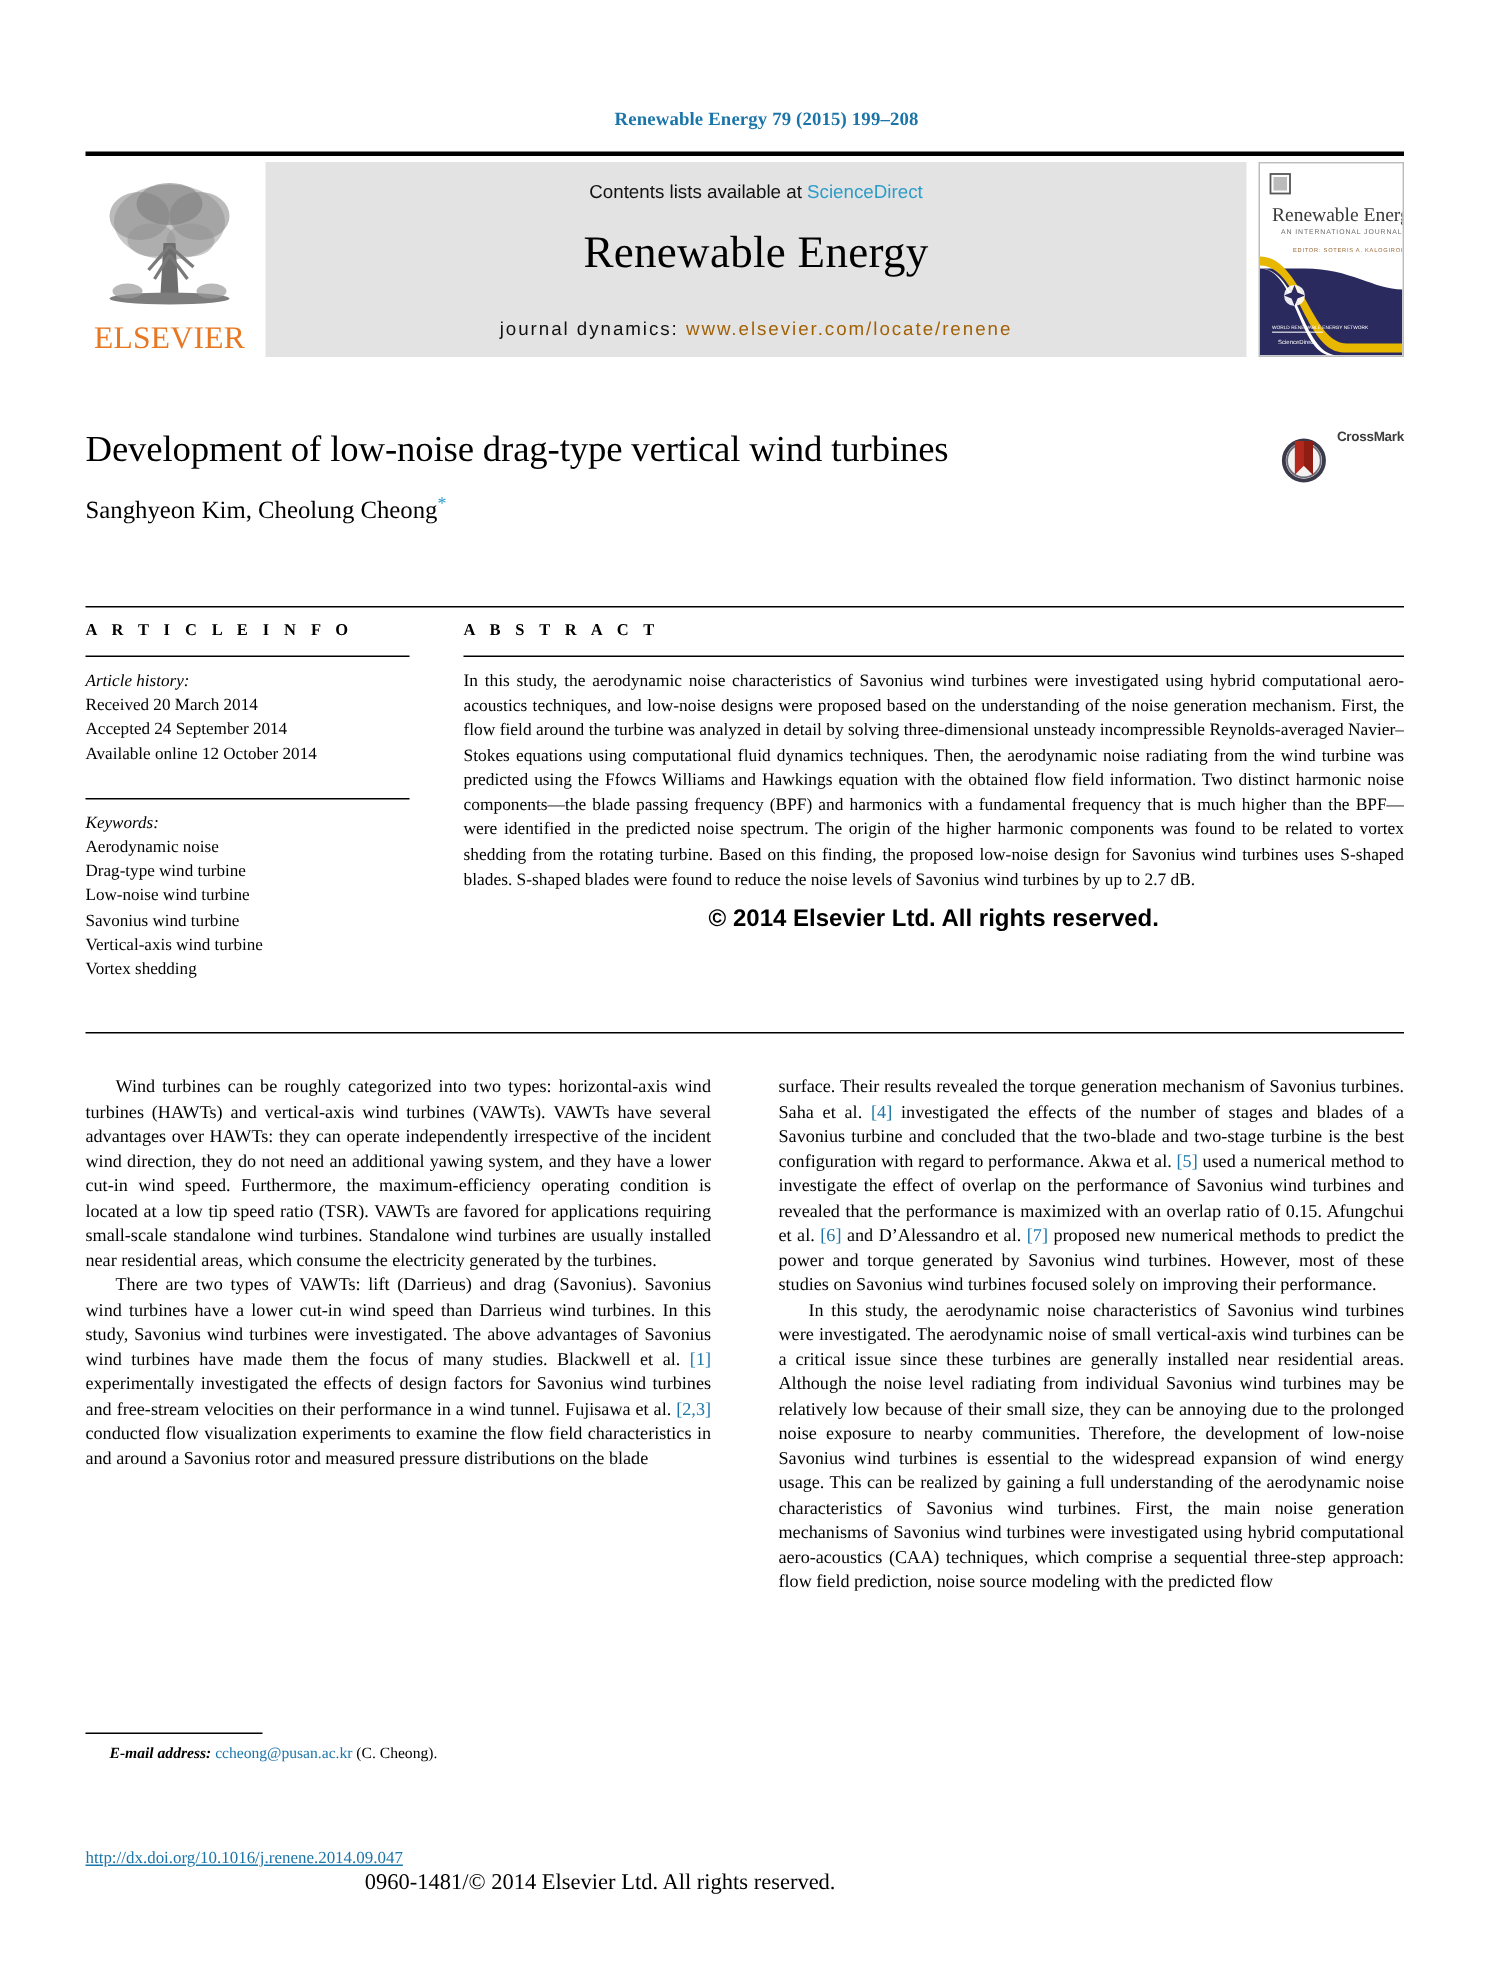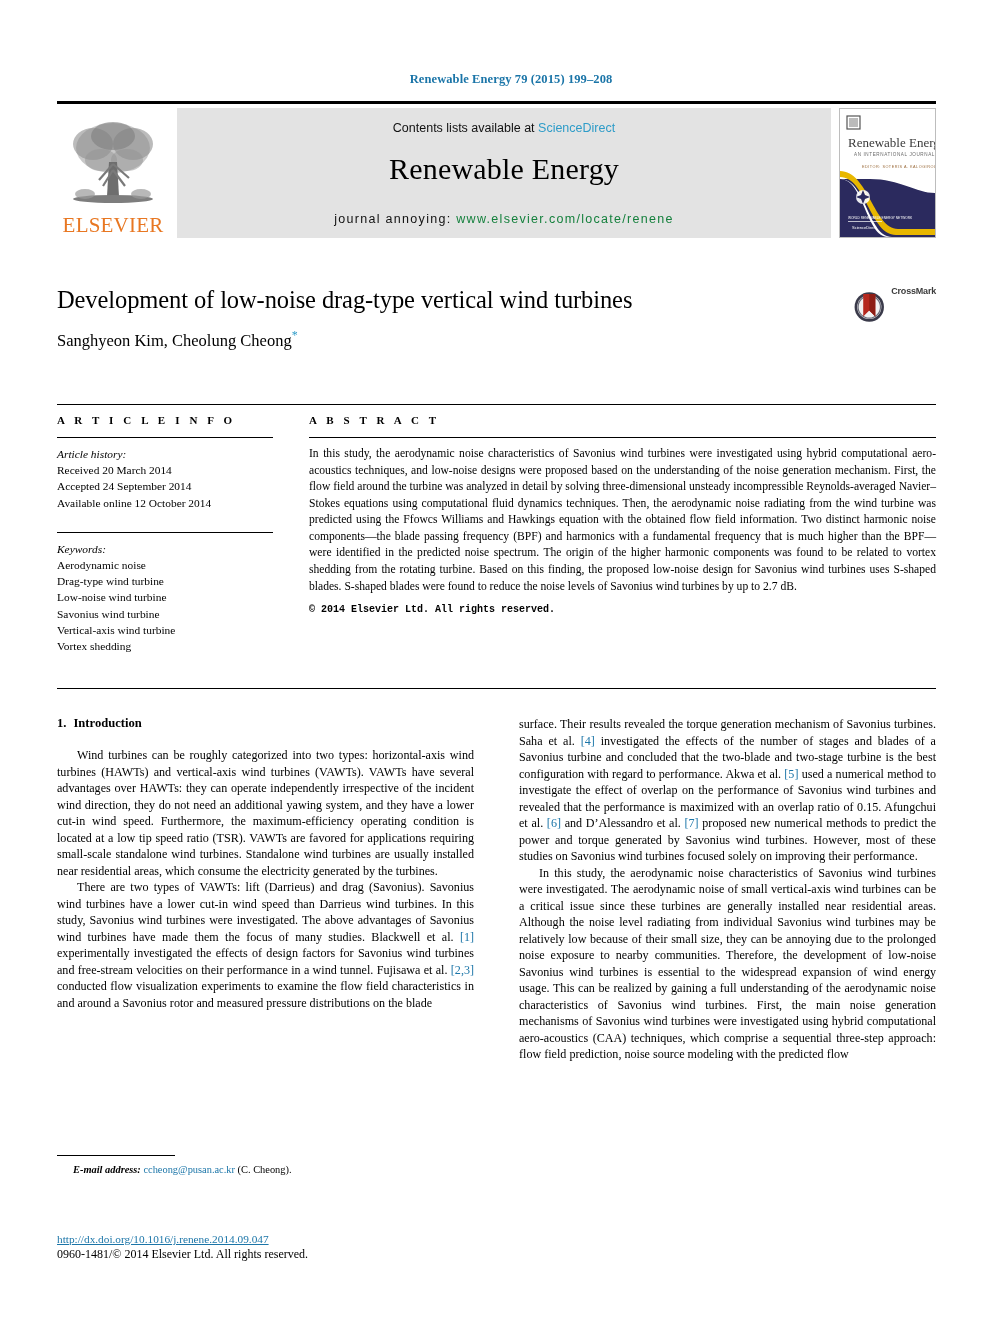--- a/index.html
+++ b/index.html
@@ -105,21 +105,21 @@
   }
   .homepage-line {
     position: absolute;
     bottom: 12px; left: 0; width: 100%;
     text-align: center;
     font-family: "Liberation Sans", sans-serif;
     font-size: 12.5px;
     color: #111;
     letter-spacing: 1.3px;
   }
-  .homepage-line .hp-url { color: #15803d; }
+  .homepage-line .hp-url { color: #a16207; }
 
   
   .cover-thumb {
     width: 97px;
     flex: 0 0 97px;
     border: 1px solid #bdbdbd;
     background: #ffffff;
     position: relative;
     overflow: hidden;
     box-sizing: border-box;
@@ -225,23 +225,23 @@
 
   .abstract-body {
     font-family: "Liberation Serif", serif;
     font-size: 11.6px;
     line-height: 1.43;
     text-align: justify;
     color: #000;
   }
   .copyright-line {
     margin-top: 9px;
-    text-align: left;
-    font-family: Liberation Mono, monospace;
-    font-size: 10px;
+    text-align: center;
+    font-family: Liberation Sans, sans-serif;
+    font-size: 16px;
     font-weight: bold;
   }
 
   .rule-bottom {
     position: absolute;
     left: 57px; top: 688px;
     width: 879px;
     border-top: 1.6px solid #000;
   }
 
@@ -309,23 +309,24 @@
   }
   .doi-link {
     font-family: "Liberation Serif", serif;
     font-size: 11.3px;
     color: #1b75a8;
     text-decoration: underline;
     display: block;
   }
   .issn-line {
     font-family: "Liberation Serif", serif;
-    font-size: 12px;
+    font-size: 15px;
     color: #000;
     margin-top: 2px;
+    text-align: right;
   }
 </style>
 </head>
 <body>
 
 <div class="page">
 
   <div class="running-head">Renewable Energy 79 (2015) 199–208</div>
 
   <div class="masthead">
@@ -349,21 +350,21 @@
         </svg>
         <div class="elsevier-word">ELSEVIER</div>
       </div>
 
       <div class="masthead-center">
         <div class="contents-line">
           <span>Contents lists available at </span><span class="sd-link">ScienceDirect</span>
         </div>
         <div class="journal-title">Renewable Energy</div>
         <div class="homepage-line">
-          <span>journal annoying: </span><span class="hp-url">www.elsevier.com/locate/renene</span>
+          <span>journal dynamics: </span><span class="hp-url">www.elsevier.com/locate/renene</span>
         </div>
       </div>
 
       <div class="cover-thumb">
         <svg width="95" height="128" viewBox="0 0 95 128">
           <rect x="0" y="0" width="95" height="128" fill="#ffffff"></rect>
           <rect x="7" y="7" width="13" height="13" fill="none" stroke="#555" stroke-width="1.2"></rect>
           <path d="M9 9 h9 v9 h-9 z" fill="#777" opacity="0.5"></path>
           <text x="8" y="38" font-family="Liberation Serif, serif" font-size="13" fill="#3a3a3a">Renewable Energy</text>
           <text x="14" y="47" font-family="Liberation Sans, sans-serif" font-size="4.6" fill="#6a6a6a" letter-spacing="0.6">AN INTERNATIONAL JOURNAL</text>
@@ -435,23 +436,20 @@
       <div class="copyright-line">© 2014 Elsevier Ltd. All rights reserved.</div>
     </div>
 
   </div>
 
   <div class="rule-bottom"></div>
 
   <div class="body-cols">
 
     <div class="bcol">
-      <div class="sec-title">
-        <span class="num">1.</span><span>Introduction</span>
-      </div>
       <p class="bpara">Wind turbines can be roughly categorized into two types: horizontal-axis wind turbines (HAWTs) and vertical-axis wind turbines (VAWTs). VAWTs have several advantages over HAWTs: they can operate independently irrespective of the incident wind direction, they do not need an additional yawing system, and they have a lower cut-in wind speed. Furthermore, the maximum-efficiency operating condition is located at a low tip speed ratio (TSR). VAWTs are favored for applications requiring small-scale standalone wind turbines. Standalone wind turbines are usually installed near residential areas, which consume the electricity generated by the turbines.</p>
       <p class="bpara" id="left-p2"><span>There are two types of VAWTs: lift (Darrieus) and drag (Savonius). Savonius wind turbines have a lower cut-in wind speed than Darrieus wind turbines. In this study, Savonius wind turbines were investigated. The above advantages of Savonius wind turbines have made them the focus of many studies. Blackwell et al. </span><span class="ref">[1]</span><span> experimentally investigated the effects of design factors for Savonius wind turbines and free-stream velocities on their performance in a wind tunnel. Fujisawa et al. </span><span class="ref">[2,3]</span><span> conducted flow visualization experiments to examine the flow field characteristics in and around a Savonius rotor and measured pressure distributions on the blade</span></p>
     </div>
 
     <div class="bcol">
       <p class="bpara no-indent" id="right-p1"><span>surface. Their results revealed the torque generation mechanism of Savonius turbines. Saha et al. </span><span class="ref">[4]</span><span> investigated the effects of the number of stages and blades of a Savonius turbine and concluded that the two-blade and two-stage turbine is the best configuration with regard to performance. Akwa et al. </span><span class="ref">[5]</span><span> used a numerical method to investigate the effect of overlap on the performance of Savonius wind turbines and revealed that the performance is maximized with an overlap ratio of 0.15. Afungchui et al. </span><span class="ref">[6]</span><span> and D’Alessandro et al. </span><span class="ref">[7]</span><span> proposed new numerical methods to predict the power and torque generated by Savonius wind turbines. However, most of these studies on Savonius wind turbines focused solely on improving their performance.</span></p>
       <p class="bpara">In this study, the aerodynamic noise characteristics of Savonius wind turbines were investigated. The aerodynamic noise of small vertical-axis wind turbines can be a critical issue since these turbines are generally installed near residential areas. Although the noise level radiating from individual Savonius wind turbines may be relatively low because of their small size, they can be annoying due to the prolonged noise exposure to nearby communities. Therefore, the development of low-noise Savonius wind turbines is essential to the widespread expansion of wind energy usage. This can be realized by gaining a full understanding of the aerodynamic noise characteristics of Savonius wind turbines. First, the main noise generation mechanisms of Savonius wind turbines were investigated using hybrid computational aero-acoustics (CAA) techniques, which comprise a sequential three-step approach: flow field prediction, noise source modeling with the predicted flow</p>
     </div>
 
   </div>

